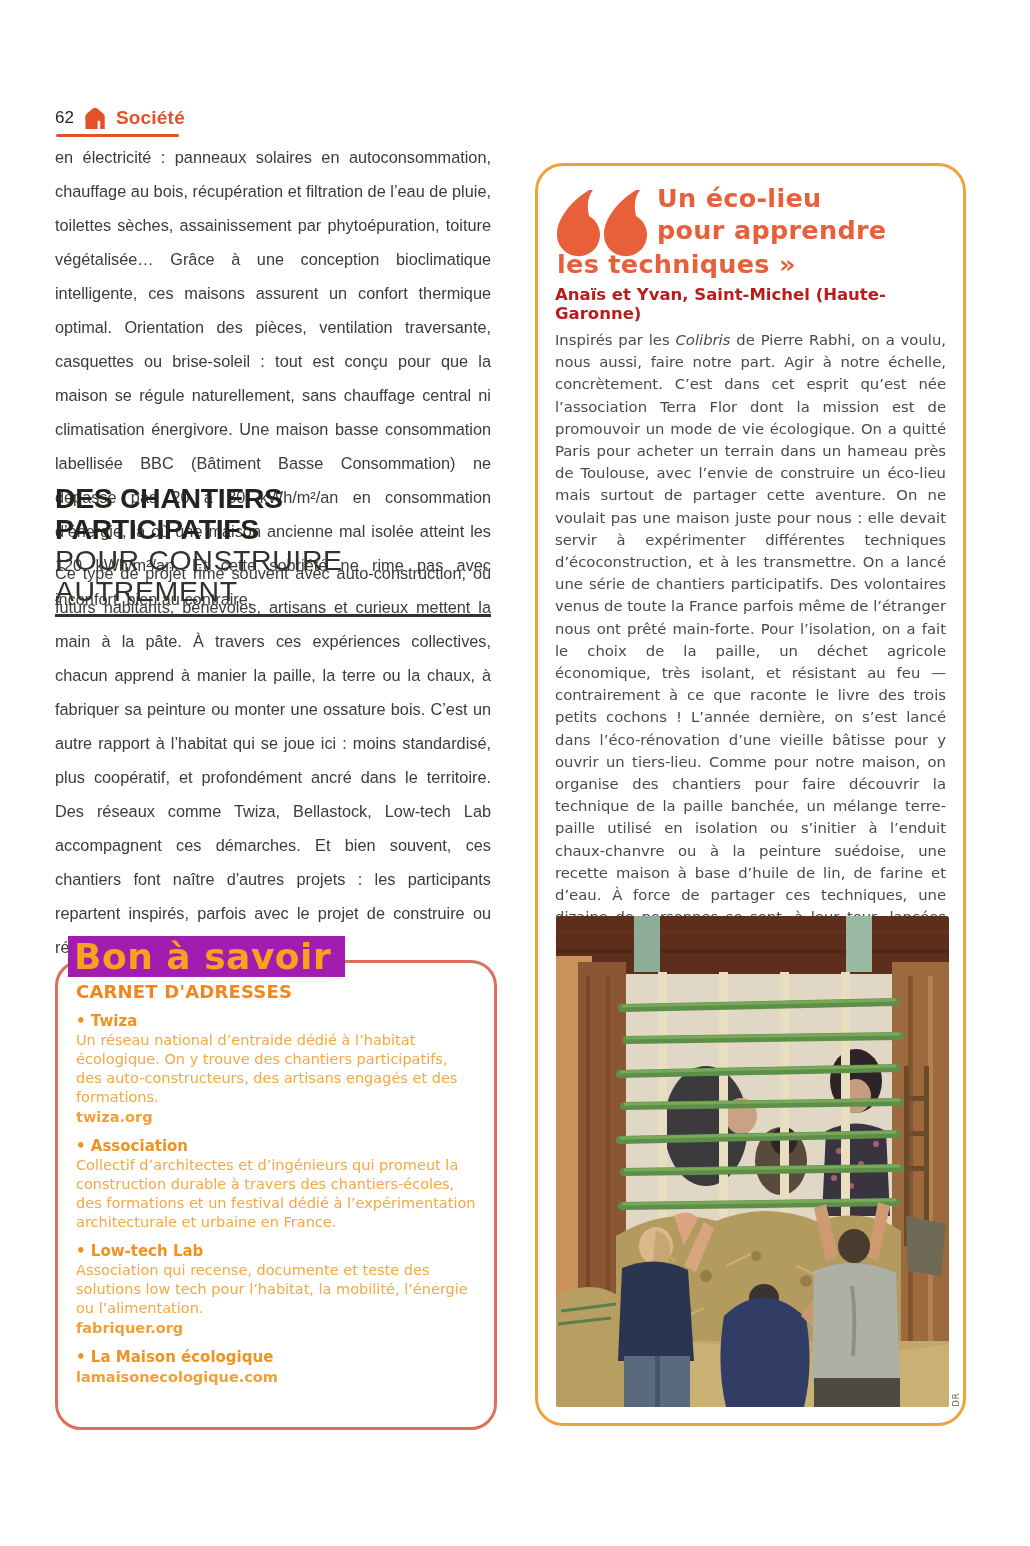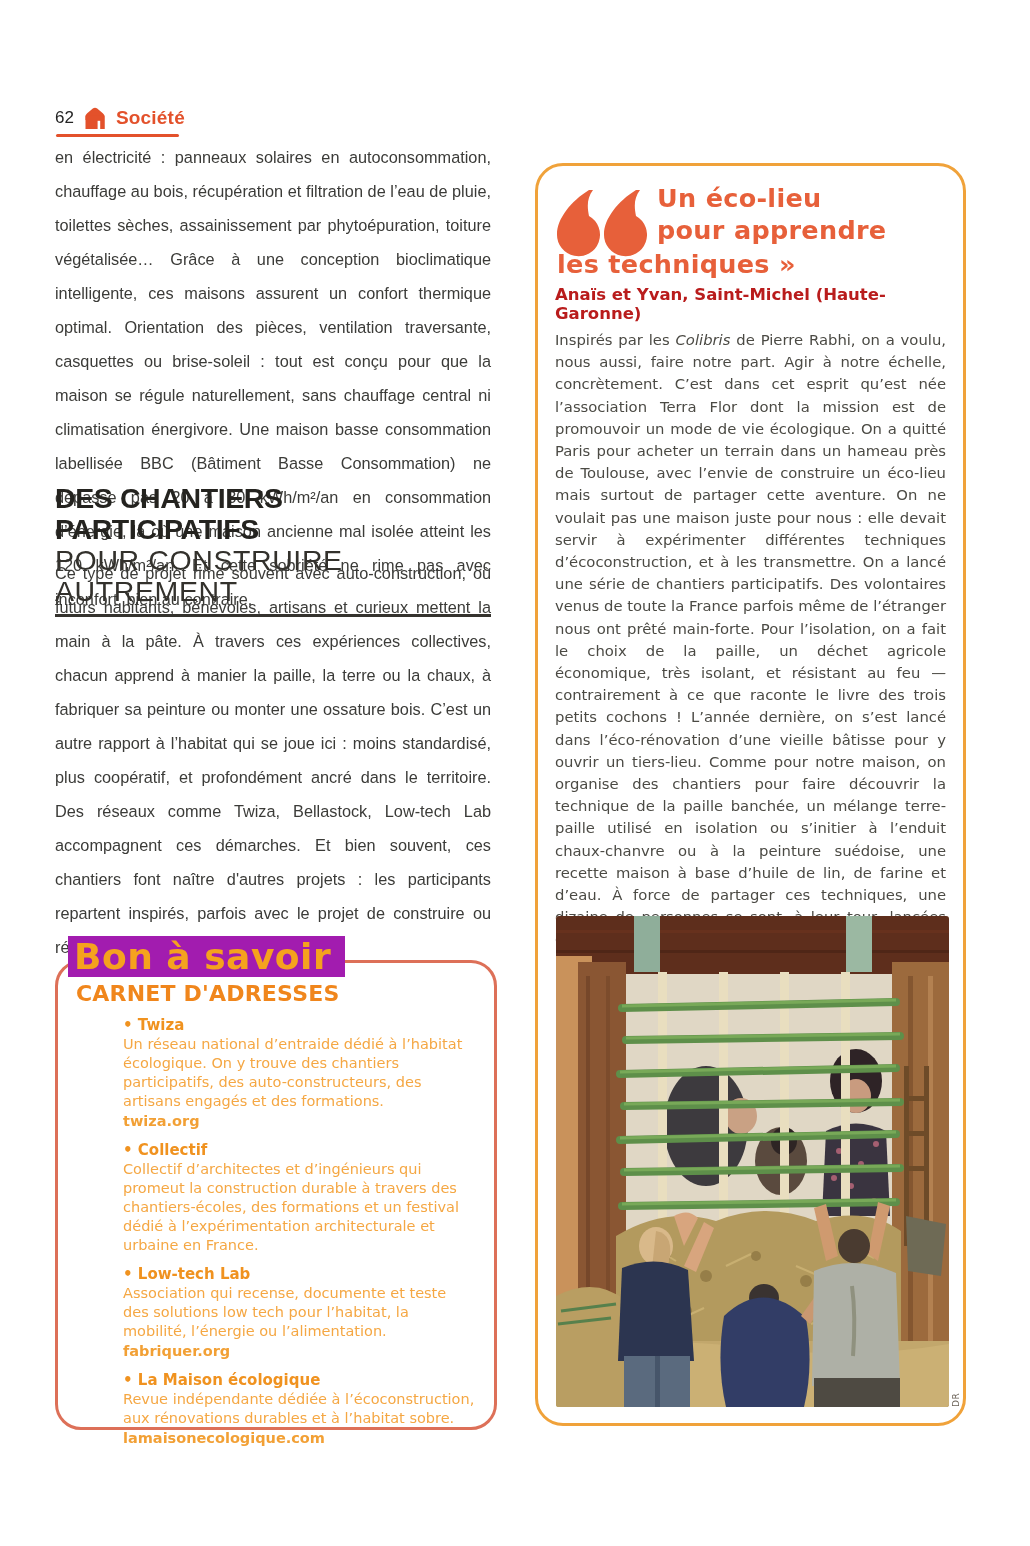--- a/index.html
+++ b/index.html
@@ -22,22 +22,22 @@
        color:#33312C;letter-spacing:.6px;}
   .h-rule{margin-top:7px;height:3px;background:#35332E;width:436px;}
   .endmark{font-size:13px;color:#242424;}
 
   
   .tipbox{position:absolute;left:55px;top:960px;width:442px;height:470px;box-sizing:border-box;
           border:3px solid #DD7058;border-radius:26px;font-family:"DejaVu Sans",sans-serif;}
   .tiplegend{position:absolute;top:-27px;left:10px;background:#a21caf;padding:0 14px 0 6px;
              font-size:36px;font-weight:bold;color:#F5A21E;letter-spacing:.5px;}
   .tipinner{padding:18px 18px 0 18px;}
-  .tipsub{font-size:22px;font-weight:bold;color:#F0861C;letter-spacing:.2px;}
-  .tipitem{margin-top:9px;margin-left:47px;}
+  .tipsub{font-size:18px;font-weight:bold;color:#F0861C;letter-spacing:.2px;}
+  .tipitem{margin-top:9px;}
   .tipname{font-size:15px;font-weight:bold;color:#F0921F;line-height:20px;}
   .tipdesc{font-size:14.5px;color:#F5A743;line-height:19px;}
   .tipurl{font-size:14.5px;font-weight:bold;color:#F2A035;line-height:20px;}
 
   
   .qbox{position:absolute;left:535px;top:163px;width:431px;height:1263px;box-sizing:border-box;
         border:3px solid #F0A23A;border-radius:28px;padding:13px 17px 0 17px;
         font-family:"DejaVu Sans",sans-serif;}
   .qhead{position:relative;height:104px;}
   .qmark{position:absolute;left:0;top:10px;}
@@ -91,33 +91,32 @@
     <div class="tipinner">
       <div class="tipsub">CARNET D'ADRESSES</div>
 
       <div class="tipitem">
         <div class="tipname"><span>•</span> <span>Twiza</span></div>
         <div class="tipdesc">Un réseau national d’entraide dédié à l’habitat écologique. On y trouve des chantiers participatifs, des auto-constructeurs, des artisans engagés et des formations.</div>
         <div class="tipurl">twiza.org</div>
       </div>
 
       <div class="tipitem">
-        <div class="tipname"><span>•</span> <span>Collectif</span></div>
+        <div class="tipname"><span>•</span> <span>Association</span></div>
         <div class="tipdesc">Collectif d’architectes et d’ingénieurs qui promeut la construction durable à travers des chantiers-écoles, des formations et un festival dédié à l’expérimentation architecturale et urbaine en France.</div>
       </div>
 
       <div class="tipitem">
         <div class="tipname"><span>•</span> <span>Low-tech Lab</span></div>
         <div class="tipdesc">Association qui recense, documente et teste des solutions low tech pour l’habitat, la mobilité, l’énergie ou l’alimentation.</div>
         <div class="tipurl">fabriquer.org</div>
       </div>
 
       <div class="tipitem">
         <div class="tipname"><span>•</span> <span>La Maison écologique</span></div>
-        <div class="tipdesc">Revue indépendante dédiée à l’écoconstruction, aux rénovations durables et à l’habitat sobre.</div>
         <div class="tipurl">lamaisonecologique.com</div>
       </div>
     </div>
   </div>
 
   <div class="qbox">
     <div class="qhead">
       <span class="qmark">
         <svg width="92" height="68" viewBox="0 0 92 68">
           <g fill="#E7603A">

